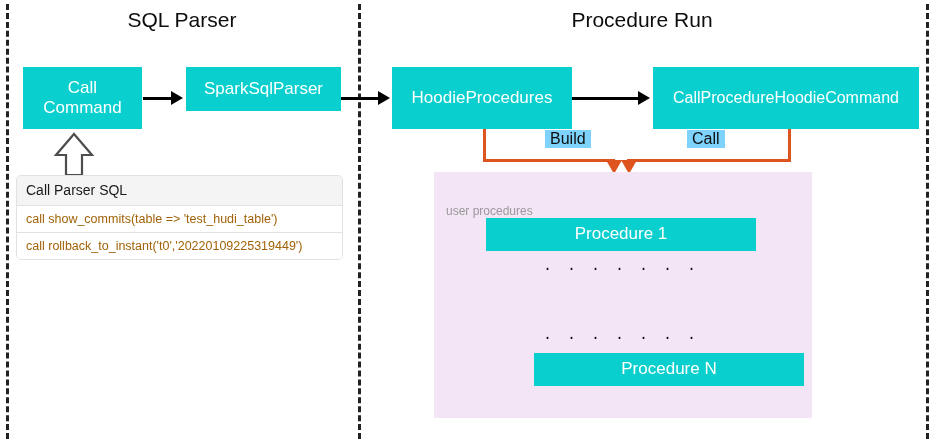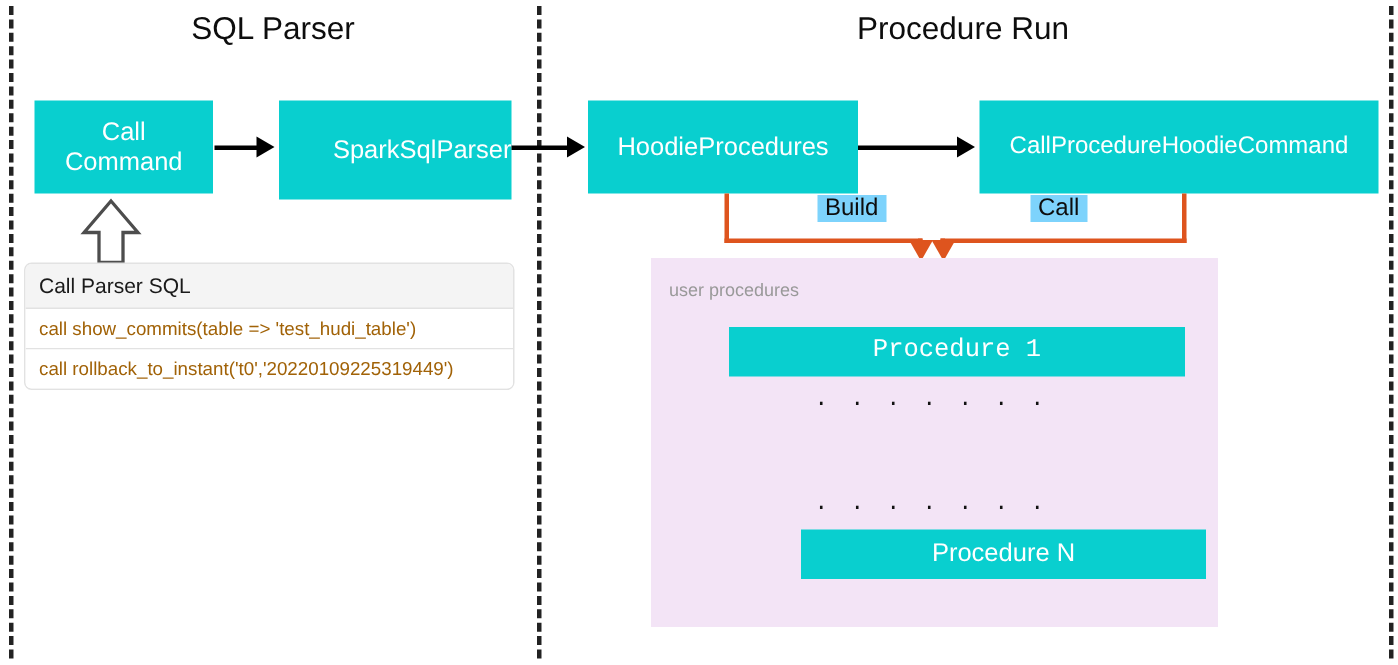--- a/index.html
+++ b/index.html
@@ -152,21 +152,21 @@
   <div class="section-title" style="left:358px; width:568px; top:8px;">Procedure Run</div>
 
   <div class="tealbox" style="left:23px; top:67px; width:119px; height:62px; flex-direction:column;">
     <span>Call</span>
     <span>Command</span>
   </div>
 
   <div class="arrow-line" style="left:143px; top:97px; width:30px;"></div>
   <div class="arrow-head" style="left:171px; top:91px;"></div>
 
-  <div class="tealbox" style="left:186px; top:67px; width:155px; height:66px;justify-content:flex-end;">
+  <div class="tealbox" style="left:186px; top:67px; width:155px; height:44px;">
     <span>SparkSqlParser</span>
   </div>
 
   <div class="arrow-line" style="left:341px; top:97px; width:40px;"></div>
   <div class="arrow-head" style="left:378px; top:91px;"></div>
 
   <div class="hollow-up" style="left:52px; top:131px;">
     <svg width="44" height="46" viewBox="0 0 44 46" xmlns="http://www.w3.org/2000/svg">
       <polygon points="22,3 40,24 30,24 30,44 14,44 14,24 4,24" fill="#ffffff" stroke="#4d4d4d" stroke-width="2.2" stroke-linejoin="miter"></polygon>
     </svg>
@@ -197,23 +197,23 @@
 
   <div class="obar" style="left:788px; top:129px; width:3px; height:33px;"></div>
   <div class="obar" style="left:627px; top:159px; width:164px; height:3px;"></div>
   <div class="obar" style="left:627px; top:159px; width:3px; height:10px;"></div>
   <div class="ohead" style="left:621px; top:160px;"></div>
   <div class="edge-label" style="left:687px; top:130px;">Call</div>
 
   <div class="panel" style="left:434px; top:172px; width:378px; height:246px;">
   </div>
 
-  <div class="panel-label" style="left:446px; top:186px;">user procedures</div>
-
-  <div class="tealbox" style="left:486px; top:218px; width:304px; height:33px;font-family:Liberation Mono, monospace;">
+  <div class="panel-label" style="left:446px; top:204px;">user procedures</div>
+
+  <div class="tealbox" style="left:486px; top:218px; width:270px; height:33px;">
     <span>Procedure 1</span>
   </div>
 
   <div class="dots" style="left:486px; top:258px; width:270px;">. . . . . . .</div>
 
 
   <div class="dots" style="left:486px; top:327px; width:270px;">. . . . . . .</div>
 
   <div class="tealbox" style="left:486px; top:353px; width:270px; height:33px;margin-left:48px;">
     <span>Procedure N</span>

